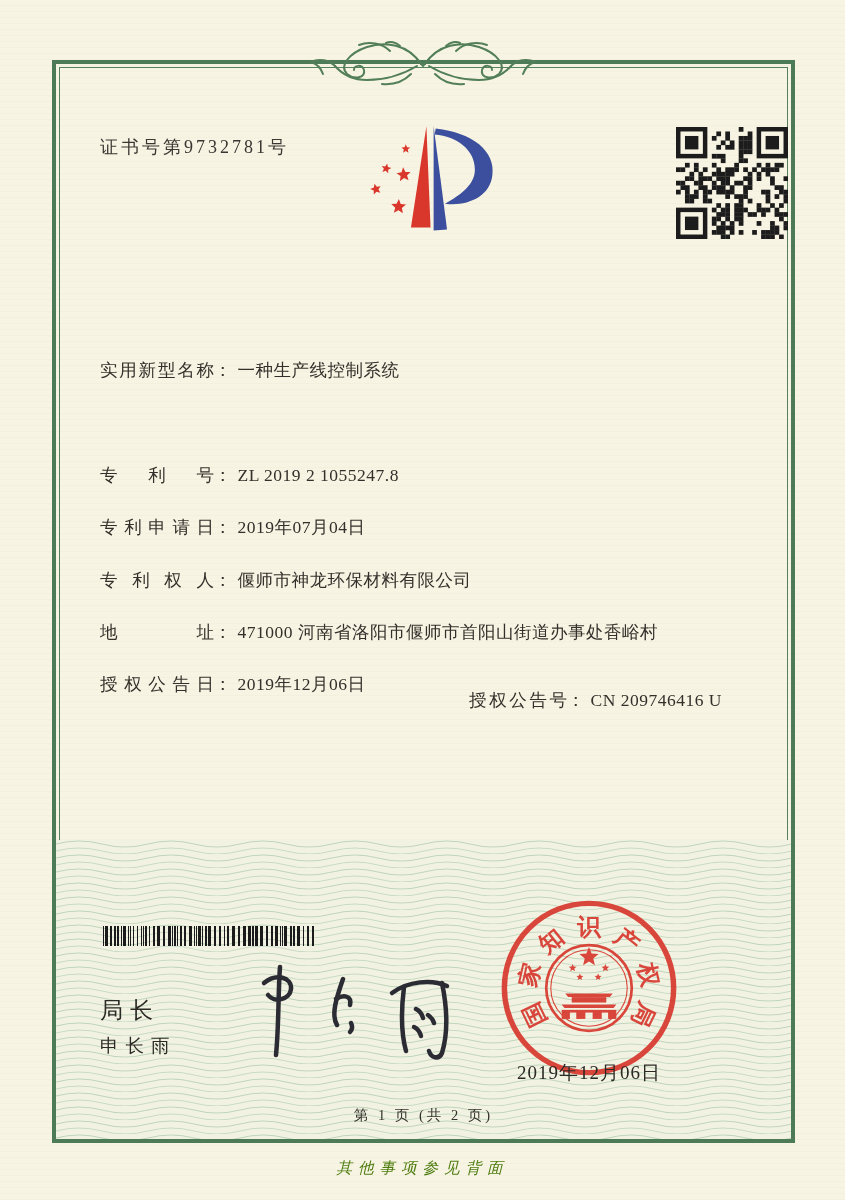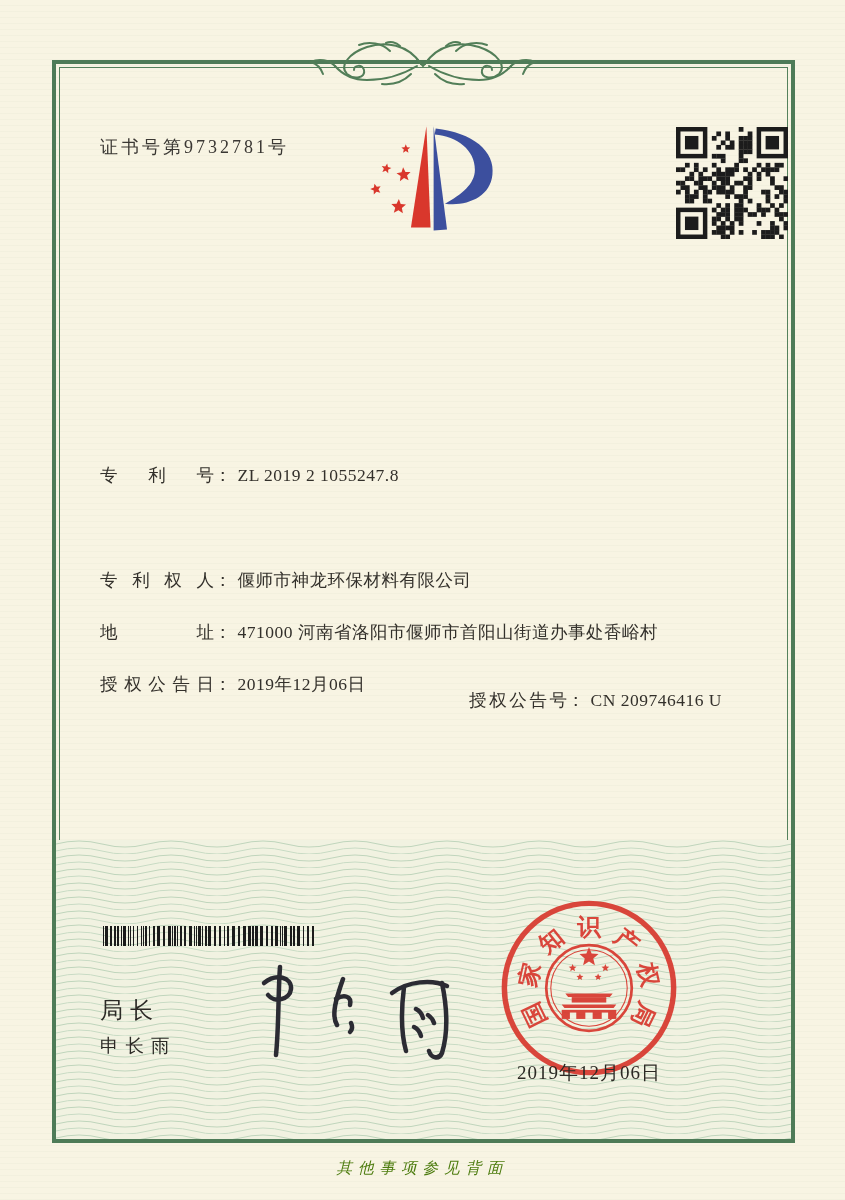--- a/index.html
+++ b/index.html
@@ -309,22 +309,28 @@
       <rect x="8.96" y="8.96" width="13.440000000000001" height="13.440000000000001" fill="#1c1c1c"></rect>
       <rect x="80.64000000000001" y="0" width="31.360000000000003" height="31.360000000000003" fill="#1c1c1c"></rect>
       <rect x="85.12" y="4.48" width="22.400000000000002" height="22.400000000000002" fill="#f8f4e3"></rect>
       <rect x="89.60000000000001" y="8.96" width="13.440000000000001" height="13.440000000000001" fill="#1c1c1c"></rect>
       <rect x="0" y="80.64000000000001" width="31.360000000000003" height="31.360000000000003" fill="#1c1c1c"></rect>
       <rect x="4.48" y="85.12" width="22.400000000000002" height="22.400000000000002" fill="#f8f4e3"></rect>
       <rect x="8.96" y="89.60000000000001" width="13.440000000000001" height="13.440000000000001" fill="#1c1c1c"></rect>
     </svg>
 
 
+  <div class="frow" style="top:294px">
+    <span class="flabel">实用新型名称</span><span class="fcolon">：</span><span class="fvalue">一种生产线控制系统</span>
+  </div>
   <div class="frow" style="top:399px">
     <span class="flabel">专利号</span><span class="fcolon">：</span><span class="fvalue">ZL 2019 2 1055247.8</span>
+  </div>
+  <div class="frow" style="top:451px">
+    <span class="flabel">专利申请日</span><span class="fcolon">：</span><span class="fvalue">2019年07月04日</span>
   </div>
   <div class="frow" style="top:504px">
     <span class="flabel">专利权人</span><span class="fcolon">：</span><span class="fvalue">偃师市神龙环保材料有限公司</span>
   </div>
   <div class="frow" style="top:556px">
     <span class="flabel">地址</span><span class="fcolon">：</span><span class="fvalue">471000 河南省洛阳市偃师市首阳山街道办事处香峪村</span>
   </div>
   <div class="frow" style="top:608px;width:691px">
     <span class="flabel">授权公告日</span><span class="fcolon">：</span><span class="fvalue">2019年12月06日</span>
     <span class="grant-right">
@@ -432,15 +438,16 @@
       <rect x="114" y="127" width="7" height="7" fill="#f1f2e1"></rect>
     <path d="M100.0 55.0L102.9 62.0L110.5 62.6L104.7 67.5L106.5 74.9L100.0 71.0L93.5 74.9L95.3 67.5L89.5 62.6L97.1 62.0Z"></path>
         <path d="M82.0 73.5L83.2 76.4L86.3 76.6L83.9 78.6L84.6 81.6L82.0 80.0L79.4 81.6L80.1 78.6L77.7 76.6L80.8 76.4Z"></path>
         <path d="M118.0 73.5L119.2 76.4L122.3 76.6L119.9 78.6L120.6 81.6L118.0 80.0L115.4 81.6L116.1 78.6L113.7 76.6L116.8 76.4Z"></path>
         <path d="M90.0 84.0L91.1 86.5L93.8 86.8L91.7 88.6L92.4 91.2L90.0 89.8L87.6 91.2L88.3 88.6L86.2 86.8L88.9 86.5Z"></path>
         <path d="M110.0 84.0L111.1 86.5L113.8 86.8L111.7 88.6L112.4 91.2L110.0 89.8L107.6 91.2L108.3 88.6L106.2 86.8L108.9 86.5Z"></path>
       </g>
   </svg>
   <div class="seal-date">2019年12月06日</div>
 
+  <div class="page-note">第 1 页 (共 2 页)</div>
 </div>
 
 <div class="back-note">其他事项参见背面</div>
 
 </body></html>

